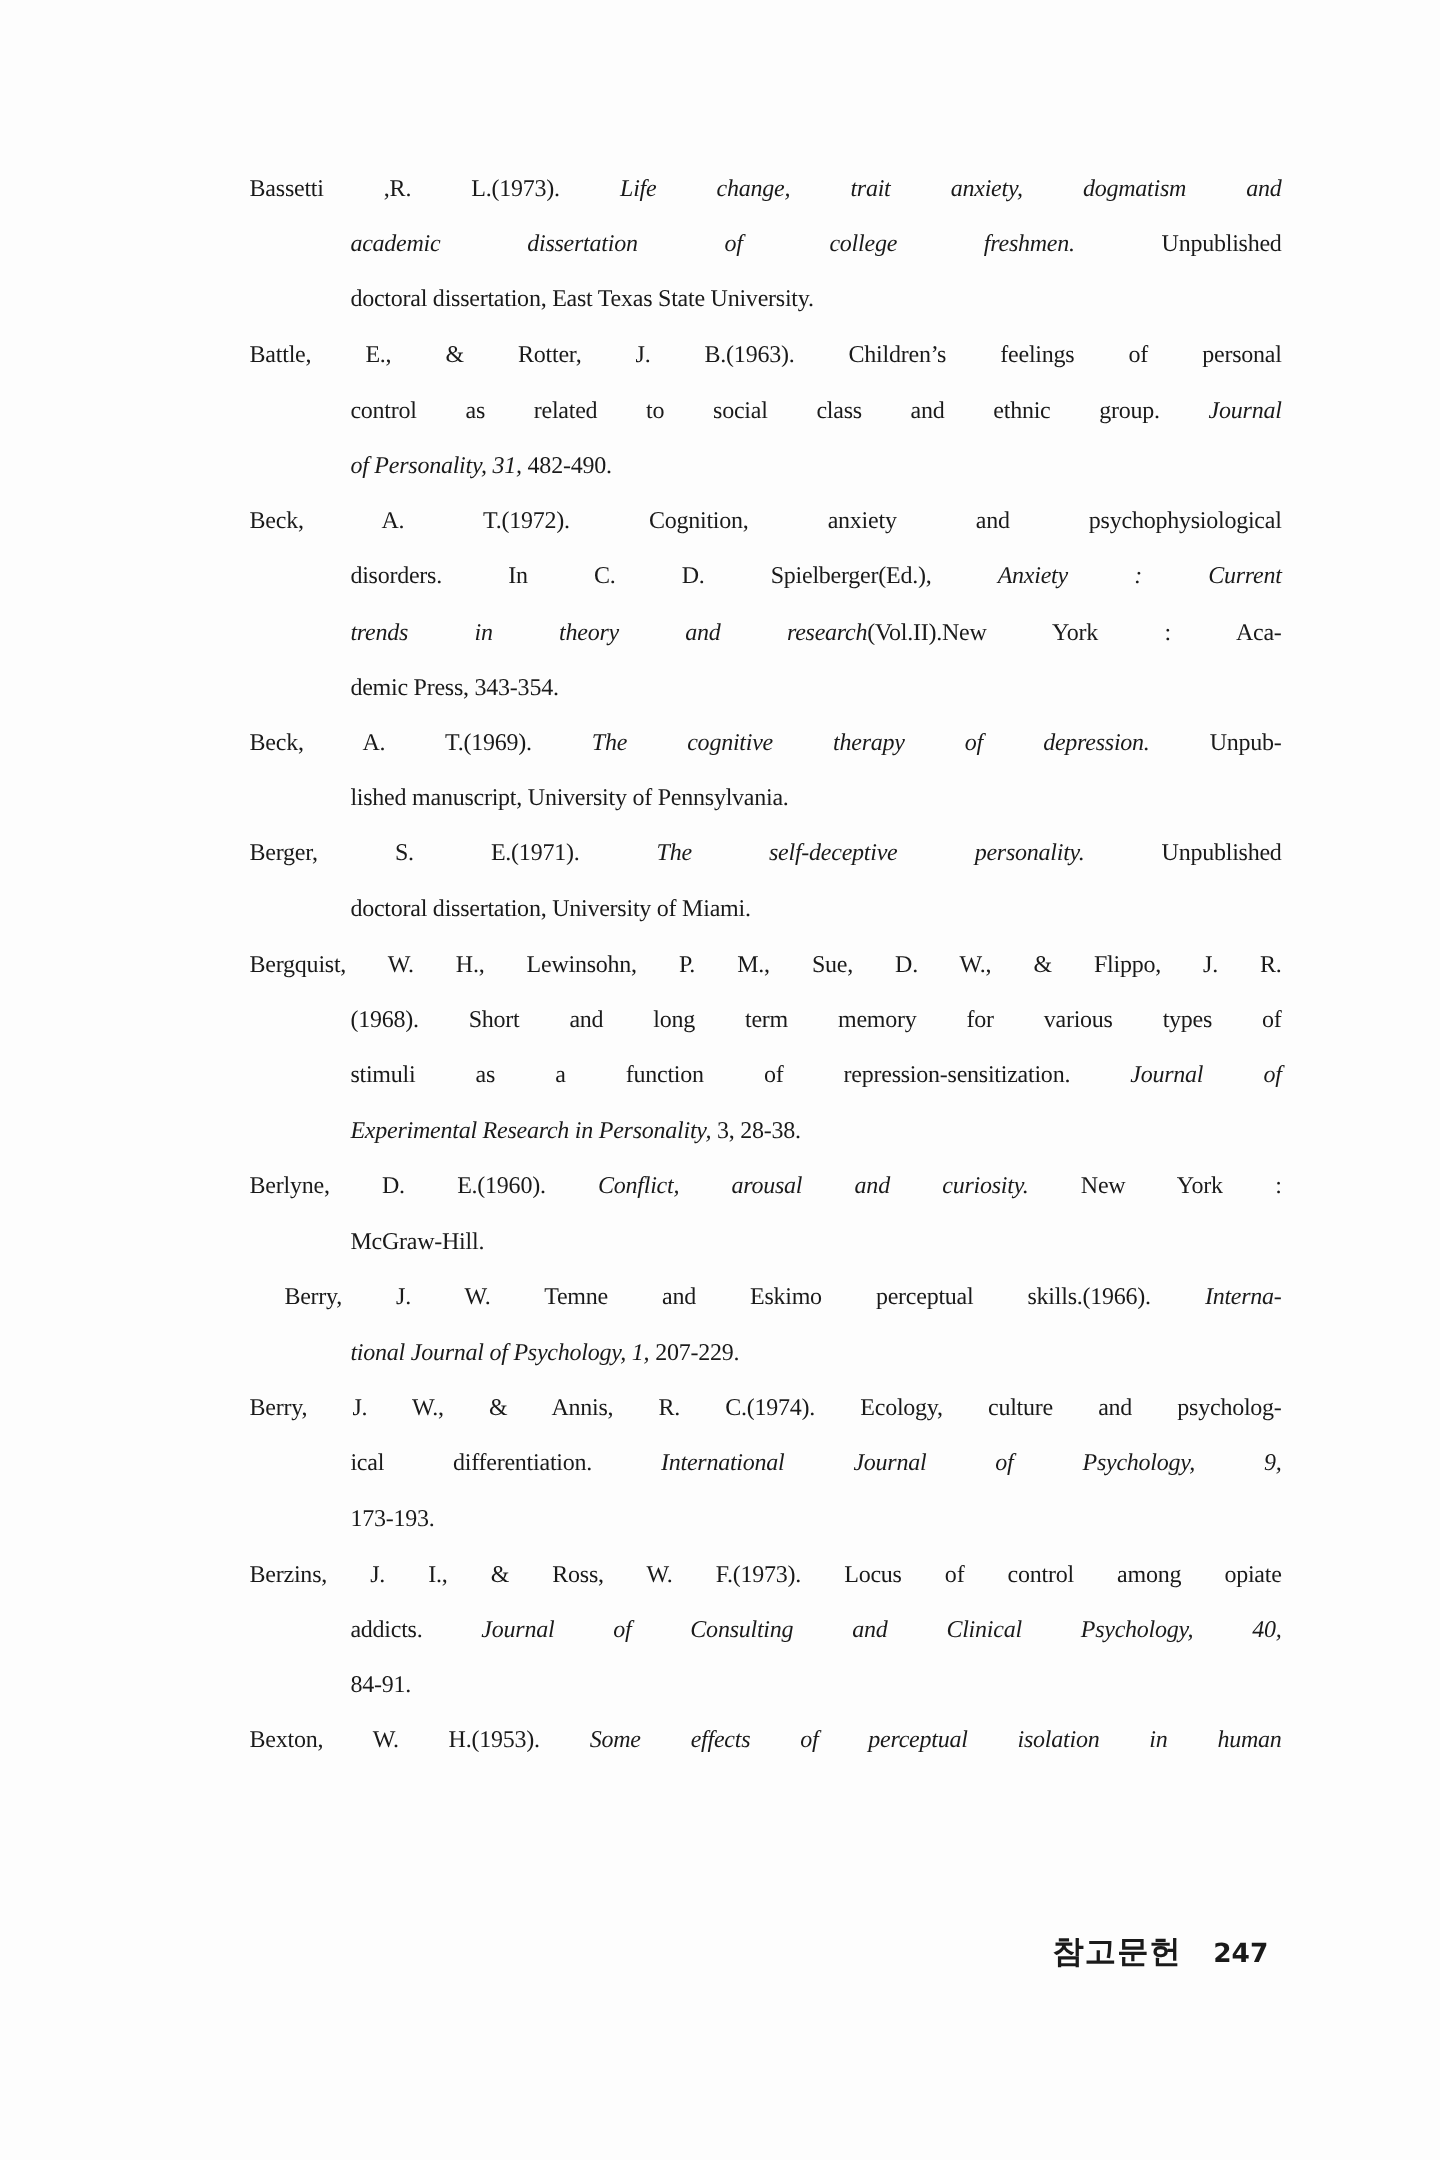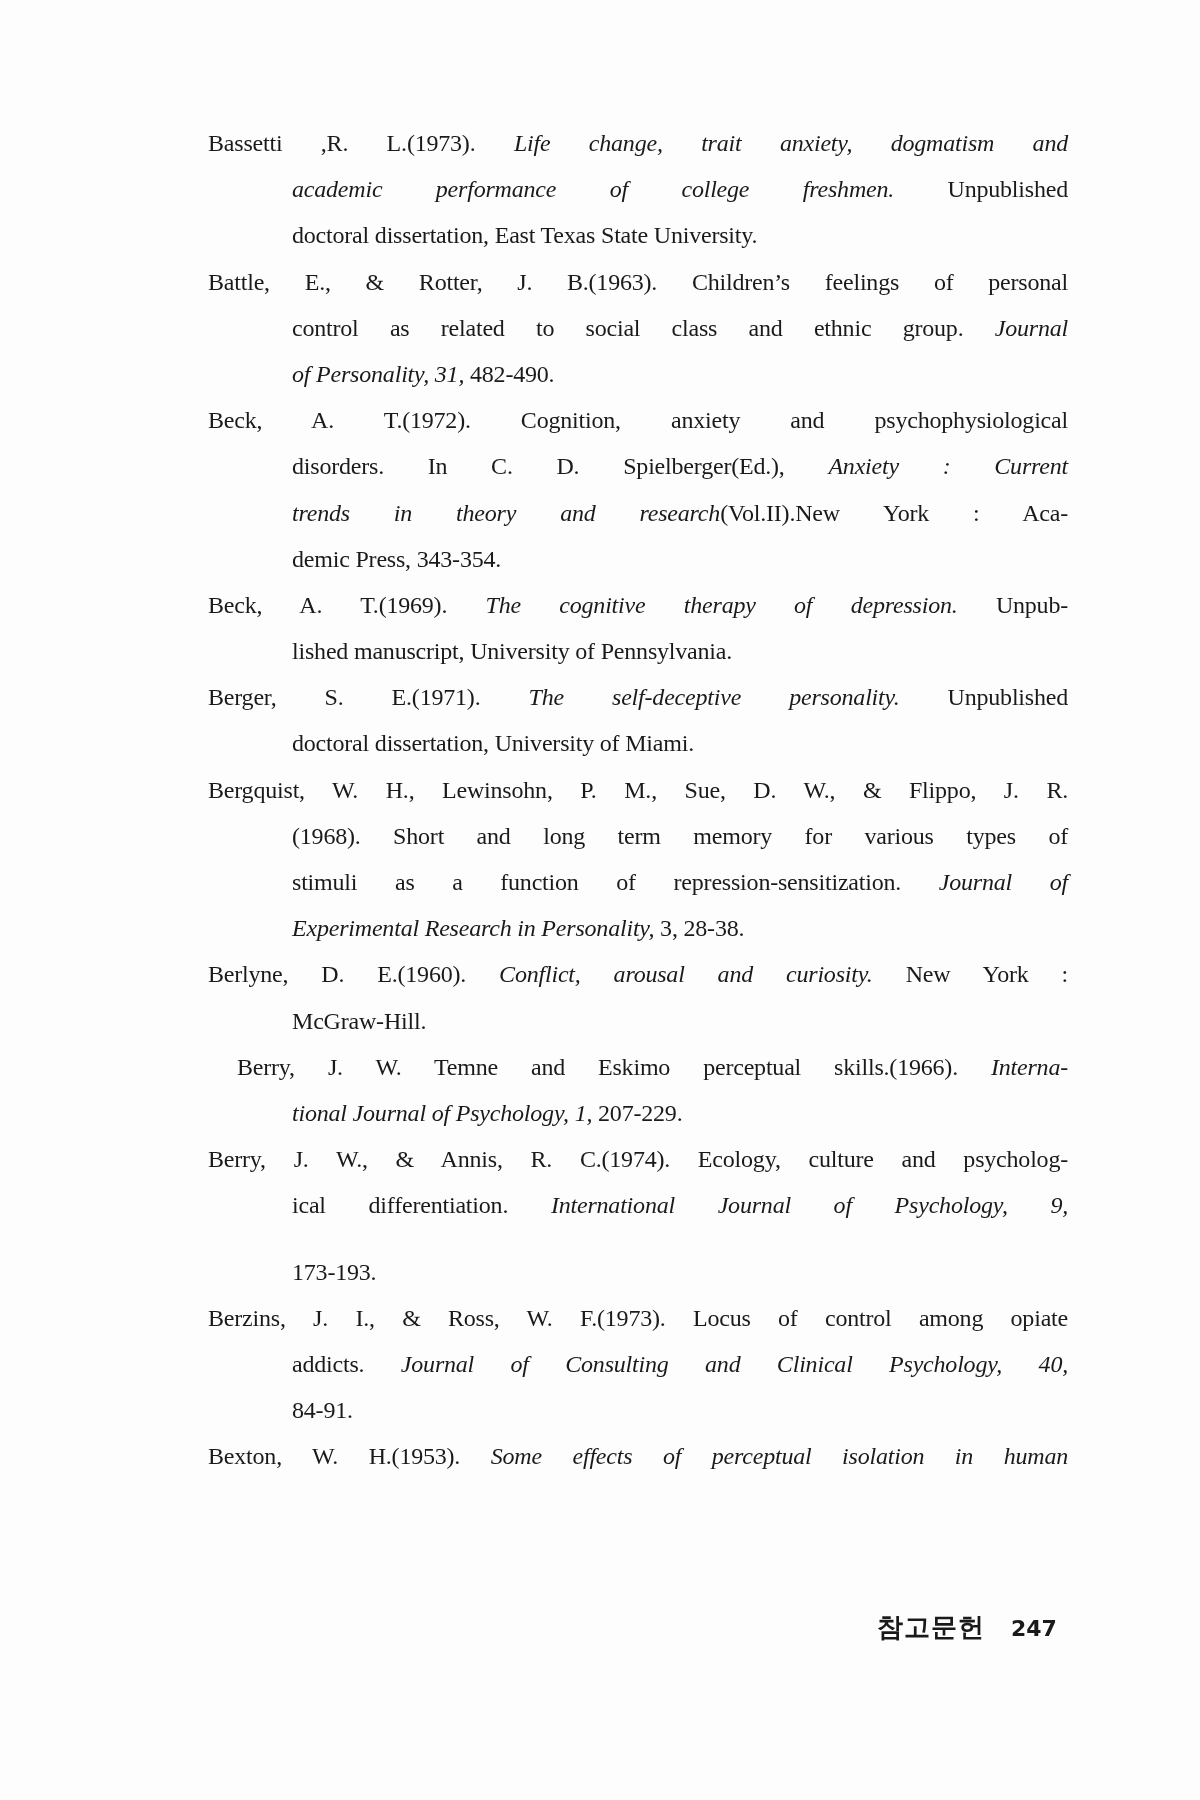--- a/index.html
+++ b/index.html
@@ -6,23 +6,23 @@
   body {
     width: 1200px; height: 1800px; overflow: hidden;
     background: #fdfdfd;
     font-family: "Liberation Serif", "DejaVu Serif", serif;
     color: #1a1a1a;
     position: relative;
   }
   #refs {
     position: absolute;
     left: 208px;
-    top: 120px;
+    top: 134px;
     width: 860px;
-    font-size: 24px;
+    font-size: 20px;
     line-height: 46.2px;
   }
   .entry { margin: 0; }
   .line {
     display: block;
     white-space: nowrap;
     height: 46.2px;
     text-align: justify;
     text-align-last: justify;
     letter-spacing: -0.2px;
@@ -40,21 +40,21 @@
   }
   #footer .section { font-family: "DejaVu Sans", sans-serif; font-weight: bold; letter-spacing: 1px; }
   #footer .page { font-family: "DejaVu Sans", sans-serif; font-weight: bold; font-size: 22px; margin-left: 26px; }
 </style>
 </head>
 <body>
 
 <div id="refs">
     <div class="entry">
       <div class="line" style="white-space: nowrap; letter-spacing: -0.200244px; word-spacing: 0.00195312px;"><span class="seg">Bassetti ,R. L.(1973). </span><span class="seg it">Life change, trait anxiety, dogmatism and</span></div>
-      <div class="line cont" style="white-space: nowrap; word-spacing: 0.003125px;"><span class="seg it">academic performance of college freshmen.</span><span class="seg"> Unpublished</span></div>
+      <div class="line cont" style="white-space: nowrap; word-spacing: 0.003125px;"><span class="seg it">academic dissertation of college freshmen.</span><span class="seg"> Unpublished</span></div>
       <div class="line cont last" style="white-space: nowrap;"><span class="seg">doctoral dissertation, East Texas State University.</span></div>
     </div>
     <div class="entry">
       <div class="line" style="white-space: nowrap;"><span class="seg">Battle, E., &amp; Rotter, J. B.(1963). Children’s feelings of personal</span></div>
       <div class="line cont" style="white-space: nowrap;"><span class="seg">control as related to social class and ethnic group. </span><span class="seg it">Journal</span></div>
       <div class="line cont last" style="white-space: nowrap;"><span class="seg it">of Personality, 31,</span><span class="seg"> 482-490.</span></div>
     </div>
     <div class="entry">
       <div class="line" style="white-space: nowrap;"><span class="seg">Beck, A. T.(1972). Cognition, anxiety and psychophysiological</span></div>
       <div class="line cont" style="white-space: nowrap; letter-spacing: -0.200284px;"><span class="seg">disorders. In C. D. Spielberger(Ed.), </span><span class="seg it">Anxiety : Current</span></div>
@@ -79,21 +79,21 @@
       <div class="line" style="white-space: nowrap; letter-spacing: -0.20024px;"><span class="seg">Berlyne, D. E.(1960). </span><span class="seg it">Conflict, arousal and curiosity.</span><span class="seg"> New York :</span></div>
       <div class="line cont last" style="white-space: nowrap;"><span class="seg">McGraw-Hill.</span></div>
     </div>
     <div class="entry">
       <div class="line" style="white-space: nowrap; margin-left: 29px;"><span class="seg">Berry, J. W. Temne and Eskimo perceptual skills.(1966). </span><span class="seg it">Interna-</span></div>
       <div class="line cont last" style="white-space: nowrap;"><span class="seg it">tional Journal of Psychology, 1,</span><span class="seg"> 207-229.</span></div>
     </div>
     <div class="entry">
       <div class="line" style="white-space: nowrap;"><span class="seg">Berry, J. W., &amp; Annis, R. C.(1974). Ecology, culture and psycholog-</span></div>
       <div class="line cont" style="white-space: nowrap;"><span class="seg">ical differentiation. </span><span class="seg it">International Journal of Psychology, 9,</span></div>
-      <div class="line cont last" style="white-space: nowrap; margin-top: 20px;"><span class="seg">173-193.</span></div>
+      <div class="line cont last" style="white-space: nowrap;"><span class="seg">173-193.</span></div>
     </div>
     <div class="entry">
       <div class="line" style="white-space: nowrap;"><span class="seg">Berzins, J. I., &amp; Ross, W. F.(1973). Locus of control among opiate</span></div>
       <div class="line cont" style="white-space: nowrap; letter-spacing: -0.200265px;"><span class="seg">addicts. </span><span class="seg it">Journal of Consulting and Clinical Psychology, 40,</span></div>
       <div class="line cont last" style="white-space: nowrap;"><span class="seg">84-91.</span></div>
     </div>
     <div class="entry">
       <div class="line" style="white-space: nowrap;"><span class="seg">Bexton, W. H.(1953). </span><span class="seg it">Some effects of perceptual isolation in human</span></div>
     </div>
   </div>

